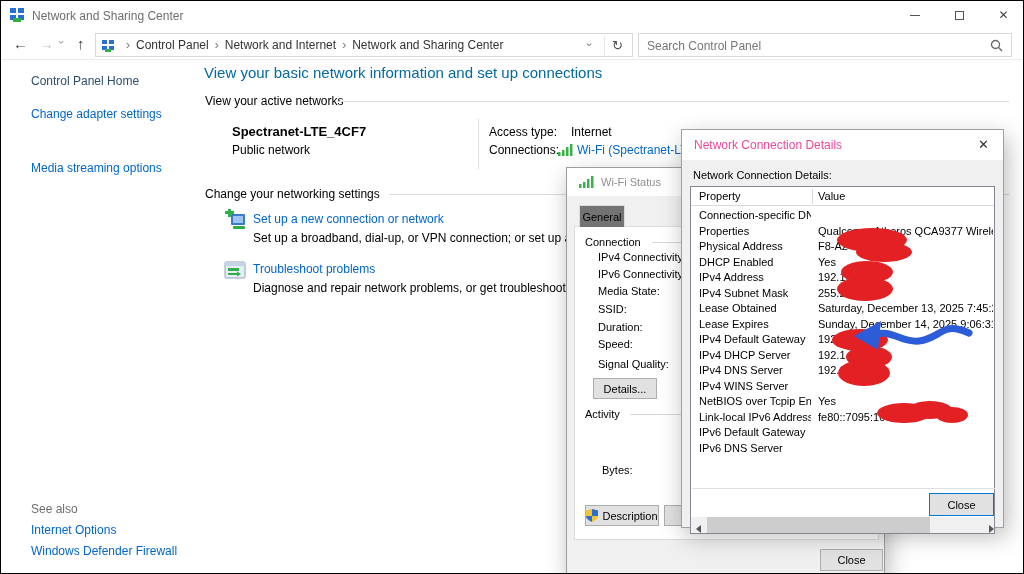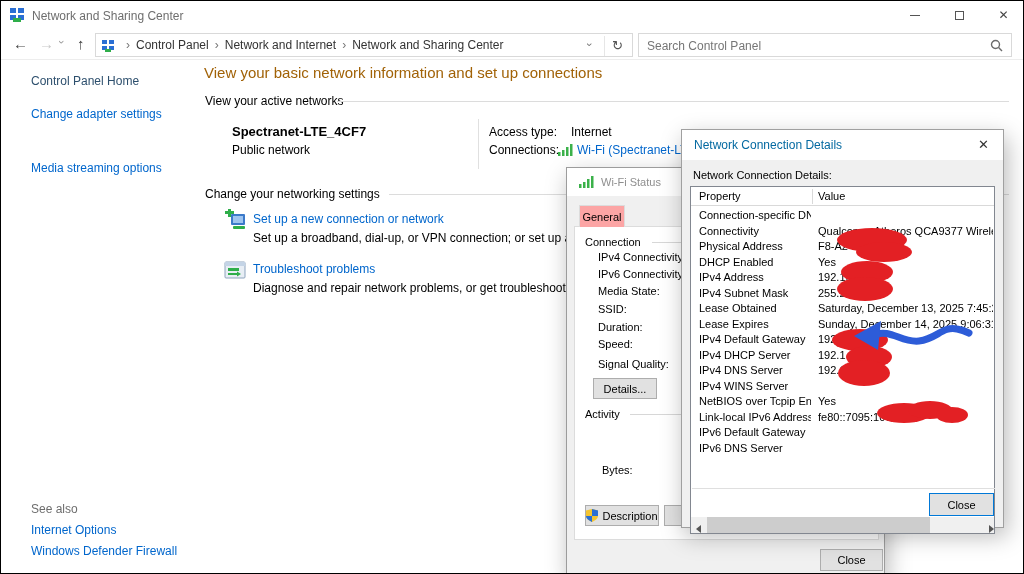--- a/index.html
+++ b/index.html
@@ -13,21 +13,21 @@
   .vr{position:absolute;width:1px;background:#e0e0e0}
   .navglyph{position:absolute;font-size:15px;color:#444;line-height:1}
   .navglyph.dis{color:#c9c9c9}
   .rot{display:inline-block;transform:rotate(90deg);transform-origin:50% 55%}
   .field{position:absolute;border:1px solid #d9d9d9;background:#fff}
   .crumbsep{color:#777;margin:0 6px;font-size:12px}
   .dlg{position:absolute;background:#f0f0f0;border:1px solid #9c9c9c;box-shadow:3px 8px 22px rgba(0,0,0,.28)}
   .dlgtitle{position:absolute;left:0;top:0;right:0;height:28px;background:#fff}
   .btn{position:absolute;background:#e1e1e1;border:1px solid #adadad;font-size:11px;color:#000;display:flex;align-items:center;justify-content:center;cursor:pointer}
   .btn.default{border:1px solid #0078d7}
-  .tab{position:absolute;background:#fca5a5;border:1px solid #dcdcdc;border-bottom:none;display:flex;align-items:center;justify-content:center;font-size:11px}
+  .tab{position:absolute;background:#737373;border:1px solid #dcdcdc;border-bottom:none;display:flex;align-items:center;justify-content:center;font-size:11px}
   .page{position:absolute;background:#fff;border:1px solid #dcdcdc}
   .lbl11{position:absolute;white-space:nowrap;font-size:11px;color:#000}
   .listview{position:absolute;background:#fff;border:1px solid #828790;overflow:hidden}
   .lvrow{height:15.5px;line-height:15.5px;font-size:11px;white-space:nowrap;position:relative}
   .lvrow .prop{position:absolute;left:8px;width:112px;overflow:hidden}
   .lvrow .val{position:absolute;left:127px;right:1px;overflow:hidden}
   .tri{width:0;height:0;display:inline-block}
   .scroll-thumb{position:absolute;background:#cdcdcd}
   .winbtn{position:absolute;width:45px;height:28px;display:flex;align-items:center;justify-content:center;color:#444;cursor:pointer}
 </style>
@@ -84,21 +84,21 @@
     </svg>
   </div>
 
   <span class="txt" style="left:30px;top:73px;color:#2d4f6d">Control Panel Home</span>
   <span class="txt link" style="left:30px;top:106px">Change adapter settings</span>
   <span class="txt link" style="left:30px;top:160px">Media streaming options</span>
   <span class="txt" style="left:30px;top:501px;color:#6d6d6d">See also</span>
   <span class="txt link" style="left:30px;top:522px">Internet Options</span>
   <span class="txt link" style="left:30px;top:543px">Windows Defender Firewall</span>
 
-  <span class="txt" style="left:203px;top:63px;font-size:15px;color:#a16207">View your basic network information and set up connections</span>
+  <span class="txt" style="left:203px;top:63px;font-size:15px;color:#0369a1">View your basic network information and set up connections</span>
 
   <span class="txt" style="left:204px;top:93px">View your active networks</span>
   <div class="hr" style="left:336px;top:100px;width:672px"></div>
 
   <span class="txt" style="left:231px;top:123px;font-weight:bold;font-size:13px">Spectranet-LTE_4CF7</span>
   <span class="txt" style="left:231px;top:142px">Public network</span>
   <div class="vr" style="left:477px;top:118px;height:50px"></div>
   <span class="txt" style="left:488px;top:124px">Access type:</span>
   <span class="txt" style="left:570px;top:124px">Internet</span>
   <span class="txt" style="left:488px;top:142px">Connections:</span>
@@ -170,39 +170,39 @@
       <span>Description</span>
     </div>
     <div class="btn" style="left:97px;top:337px;width:20px;height:21px"></div>
     <div class="btn" style="left:253px;top:381px;width:63px;height:22px">
       <span>Close</span>
     </div>
   </div>
 
   <div class="dlg" style="left:680px;top:128px;width:323px;height:399px;z-index:20;border-color:#a0a0a0">
     <div class="dlgtitle" style="height:30px">
-      <span class="txt" style="left:12px;top:8px;font-size:12px;color:#0369a1">Network Connection Details</span>
+      <span class="txt" style="left:12px;top:8px;font-size:12px;color:#ec4899">Network Connection Details</span>
       <span class="txt" style="right:14px;left:auto;top:7px;font-size:13px;color:#333">✕</span>
     </div>
     <span class="lbl11" style="left:11px;top:39px">Network Connection Details:</span>
     <div class="listview" style="left:8px;top:56px;width:305px;height:348px">
       <div style="position:absolute;left:0;top:0;right:0;height:19px;border-bottom:1px solid #d9d9d9;background:#fff">
         <span class="lbl11" style="left:8px;top:3px">Property</span>
         <span class="lbl11" style="left:127px;top:3px">Value</span>
         <div class="vr" style="left:121px;top:2px;height:15px;background:#d9d9d9"></div>
       </div>
       <div style="position:absolute;left:0;top:21px;right:0">
 
           <div class="lvrow">
             <span class="prop">Connection-specific DN...</span>
             <span class="val"></span>
           </div>
 
           <div class="lvrow">
-            <span class="prop">Connectivity</span>
+            <span class="prop">Properties</span>
             <span class="val">Qualcomm Atheros QCA9377 Wireless Ne</span>
           </div>
 
           <div class="lvrow">
             <span class="prop">Physical Address</span>
             <span class="val">F8-A2-D6</span>
           </div>
 
           <div class="lvrow">
             <span class="prop">DHCP Enabled</span>

